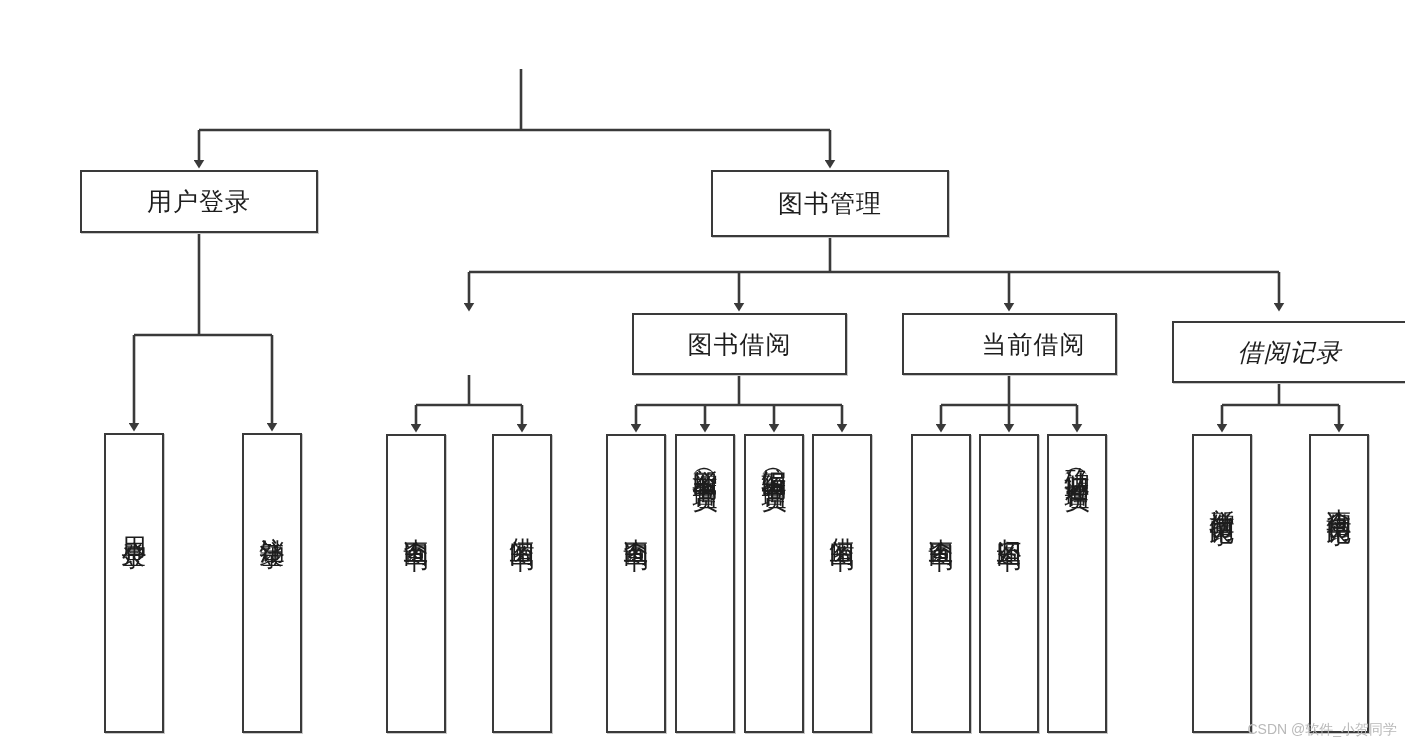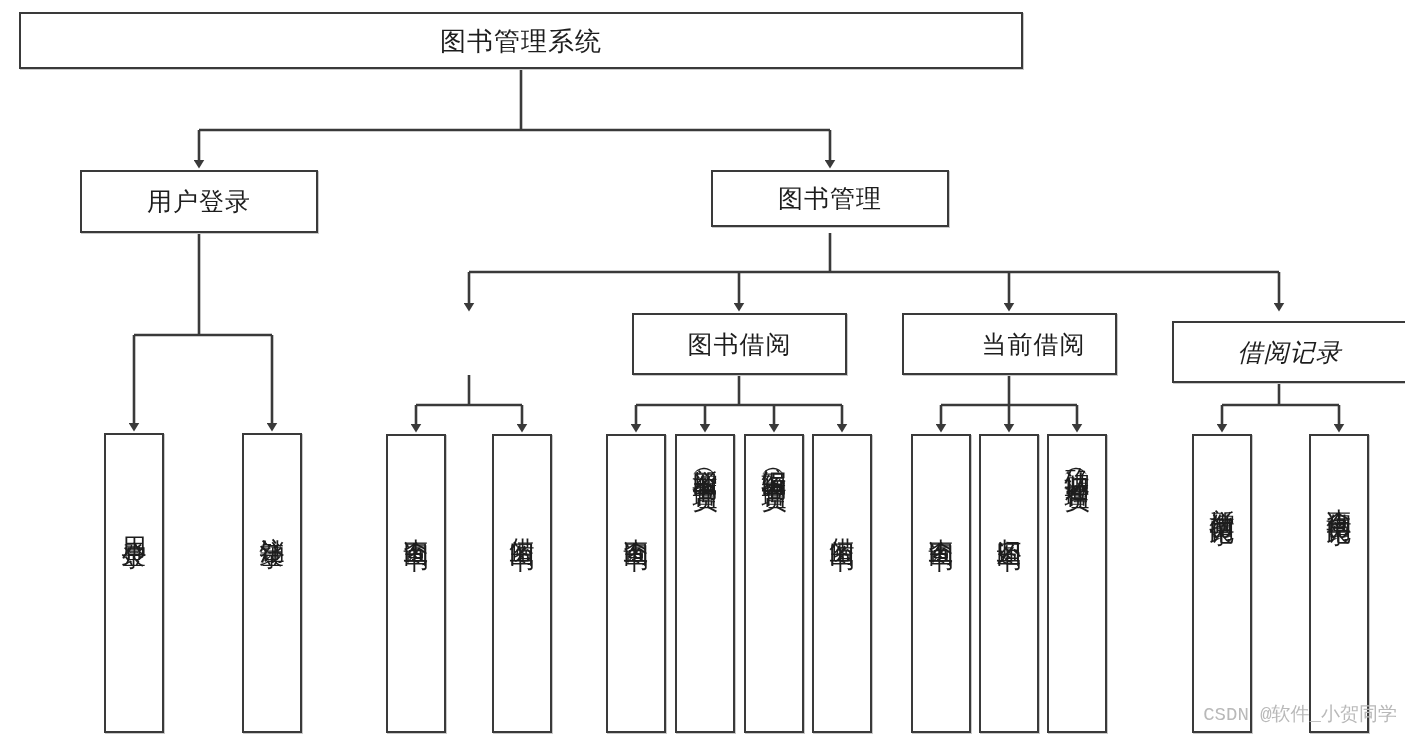--- a/index.html
+++ b/index.html
@@ -71,26 +71,26 @@
   }
   .v-node.top .lbl {
     margin-top: 8px;
   }
   .v-node.upper .lbl {
     margin-top: 48px;
   }
   #watermark {
     position: absolute;
     right: 8px;
-    bottom: 20px;
-    font-size: 19px;
+    bottom: 8px;
+    font-size: 14px;
     color: #b9b9b9;
     white-space: pre;
     z-index: 5;
-    font-family: Liberation Mono, monospace;
+    font-family: Liberation Sans, sans-serif;
   }
 </style>
 </head>
 <body>
 
 <div id="canvas">
 
   <svg id="wires" viewBox="0 0 1405 747" xmlns="http://www.w3.org/2000/svg">
     <defs>
       <marker id="arr" markerWidth="9" markerHeight="11" refX="0.4" refY="5.5" orient="auto" markerUnits="userSpaceOnUse">
@@ -137,28 +137,25 @@
       <path d="M1009,405 L1009,424" marker-end="url(#arr)"></path>
       <path d="M1077,405 L1077,424" marker-end="url(#arr)"></path>
 
       <path d="M1279,375 L1279,405"></path>
       <path d="M1222,405 L1339,405"></path>
       <path d="M1222,405 L1222,424" marker-end="url(#arr)"></path>
       <path d="M1339,405 L1339,424" marker-end="url(#arr)"></path>
     </g>
   </svg>
 
-  <div class="node h-node root" style="left:19px; top:12px; width:1004px; height:57px;">
-    <span class="lbl">图书管理系统</span>
-  </div>
 
   <div class="node h-node" style="left:80px; top:170px; width:238px; height:63px;">
     <span class="lbl">用户登录</span>
   </div>
-  <div class="node h-node" style="left:711px; top:170px; width:238px; height:57px;">
+  <div class="node h-node" style="left:711px; top:170px; width:238px; height:67px;">
     <span class="lbl">图书管理</span>
   </div>
 
   <div class="node h-node" style="left:632px; top:313px; width:215px; height:62px;font-family:Liberation Serif, serif;">
     <span class="lbl">图书借阅</span>
   </div>
   <div class="node h-node" style="left:902px; top:313px; width:215px; height:62px;padding-left:48px;">
     <span class="lbl">当前借阅</span>
   </div>
   <div class="node h-node" style="left:1172px; top:321px; width:235px; height:62px;font-style:italic;">

